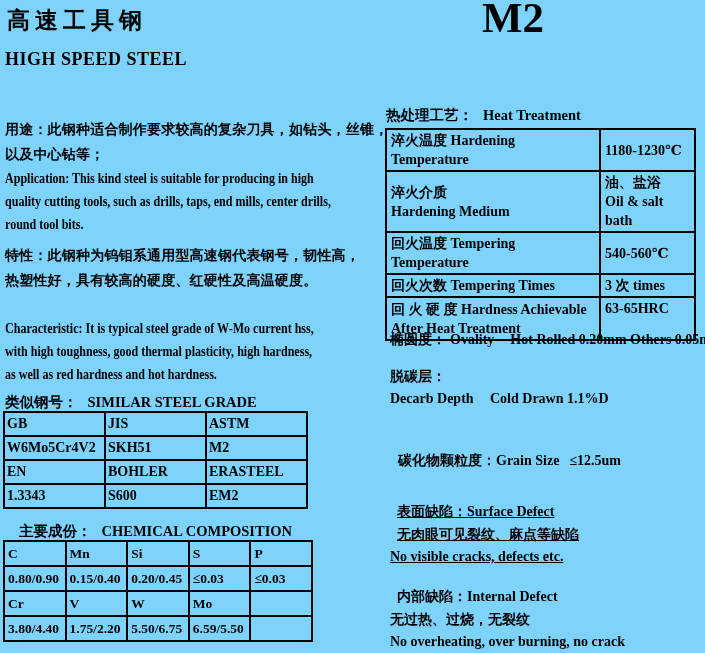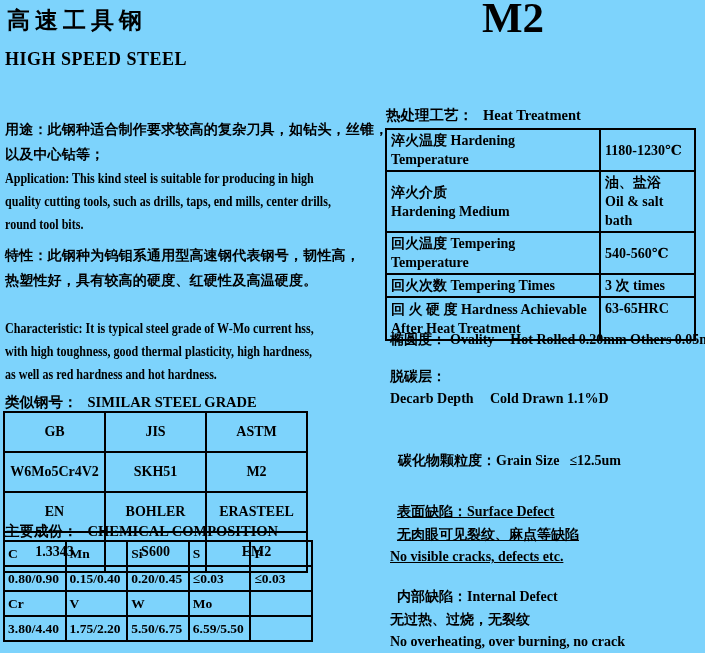--- a/index.html
+++ b/index.html
@@ -20,29 +20,29 @@
   .app-para{left:5px;top:121px;width:380px;}
   .char-para{left:5px;top:247px;width:380px;}
   .pline{height:23px;font-size:14px;white-space:nowrap;}
   .pline-cn{height:25px;font-size:14px;white-space:nowrap;letter-spacing:.2px;}
   .spacer24{height:24px;}
   .squeeze{display:inline-block;transform:scaleX(.86);transform-origin:0 50%;}
 
   
   .sec-heading{font-size:14.5px;white-space:nowrap;}
   .similar-heading{left:5px;top:393px;}
-  .chem-heading{left:5px;top:522px;}
+  .chem-heading{left:19px;top:522px;}
   .ht-heading{left:386px;top:106px;}
 
   
   table{border-collapse:collapse;table-layout:fixed;}
   td{border:2px solid #000;overflow:hidden;}
 
   .grade-table{left:3px;top:411px;width:305px;}
-  .grade-table td{height:22px;font-size:14px;text-align:center;vertical-align:middle;padding:8px 2px;}
+  .grade-table td{height:22px;font-size:14px;text-align:left;vertical-align:middle;padding:0 2px;}
 
   .chem-table{left:3px;top:540px;width:310px;}
   .chem-table td{height:23px;font-size:13.5px;text-align:left;vertical-align:middle;padding:0 0 0 3px;}
 
   .ht-table{left:385px;top:128px;width:311px;}
   .ht-table td{font-size:14px;vertical-align:middle;padding:1px 4px;line-height:19px;}
   .ht-label{width:204px;margin-top:16px;}
   .ht-r1{height:26px;} .ht-r2{height:42px;} .ht-r3{height:22px;} .ht-r4{height:22px;} .ht-r5{height:43px;}
 
   

